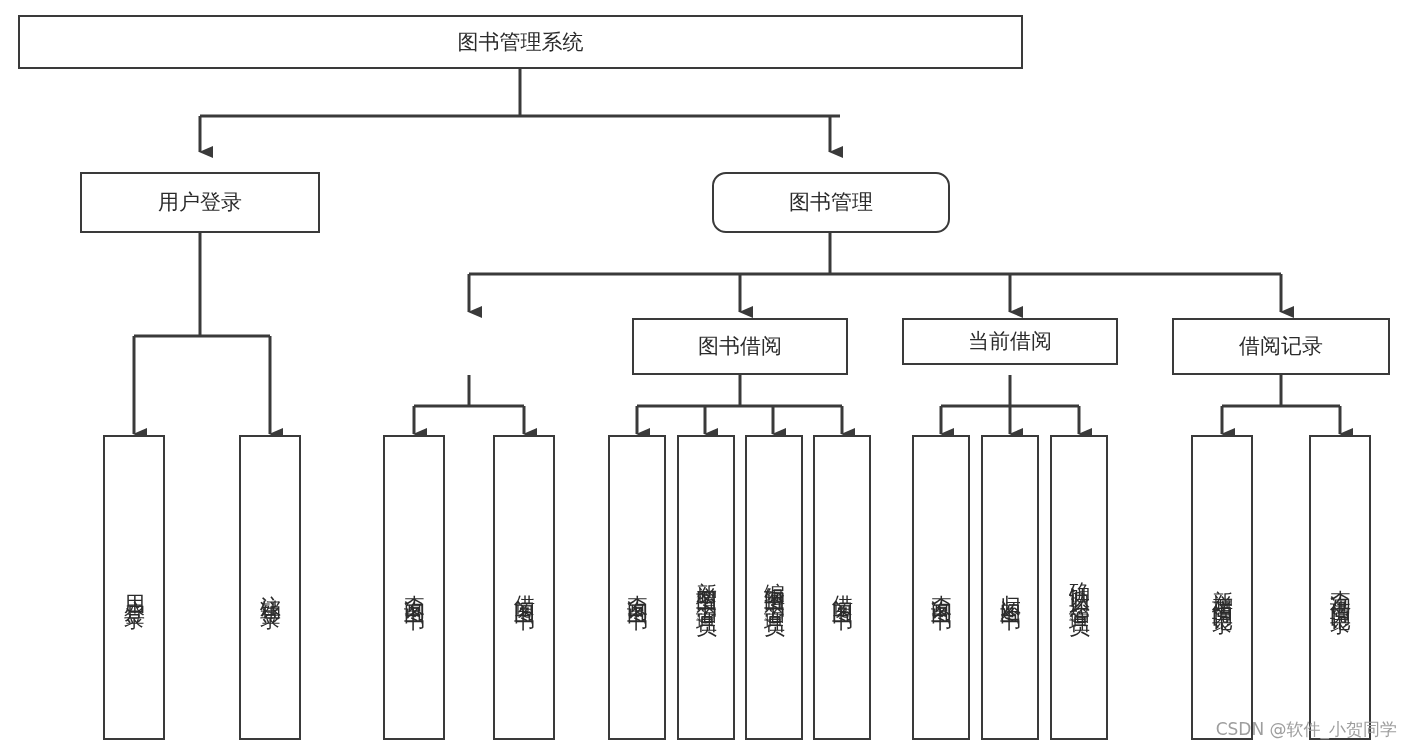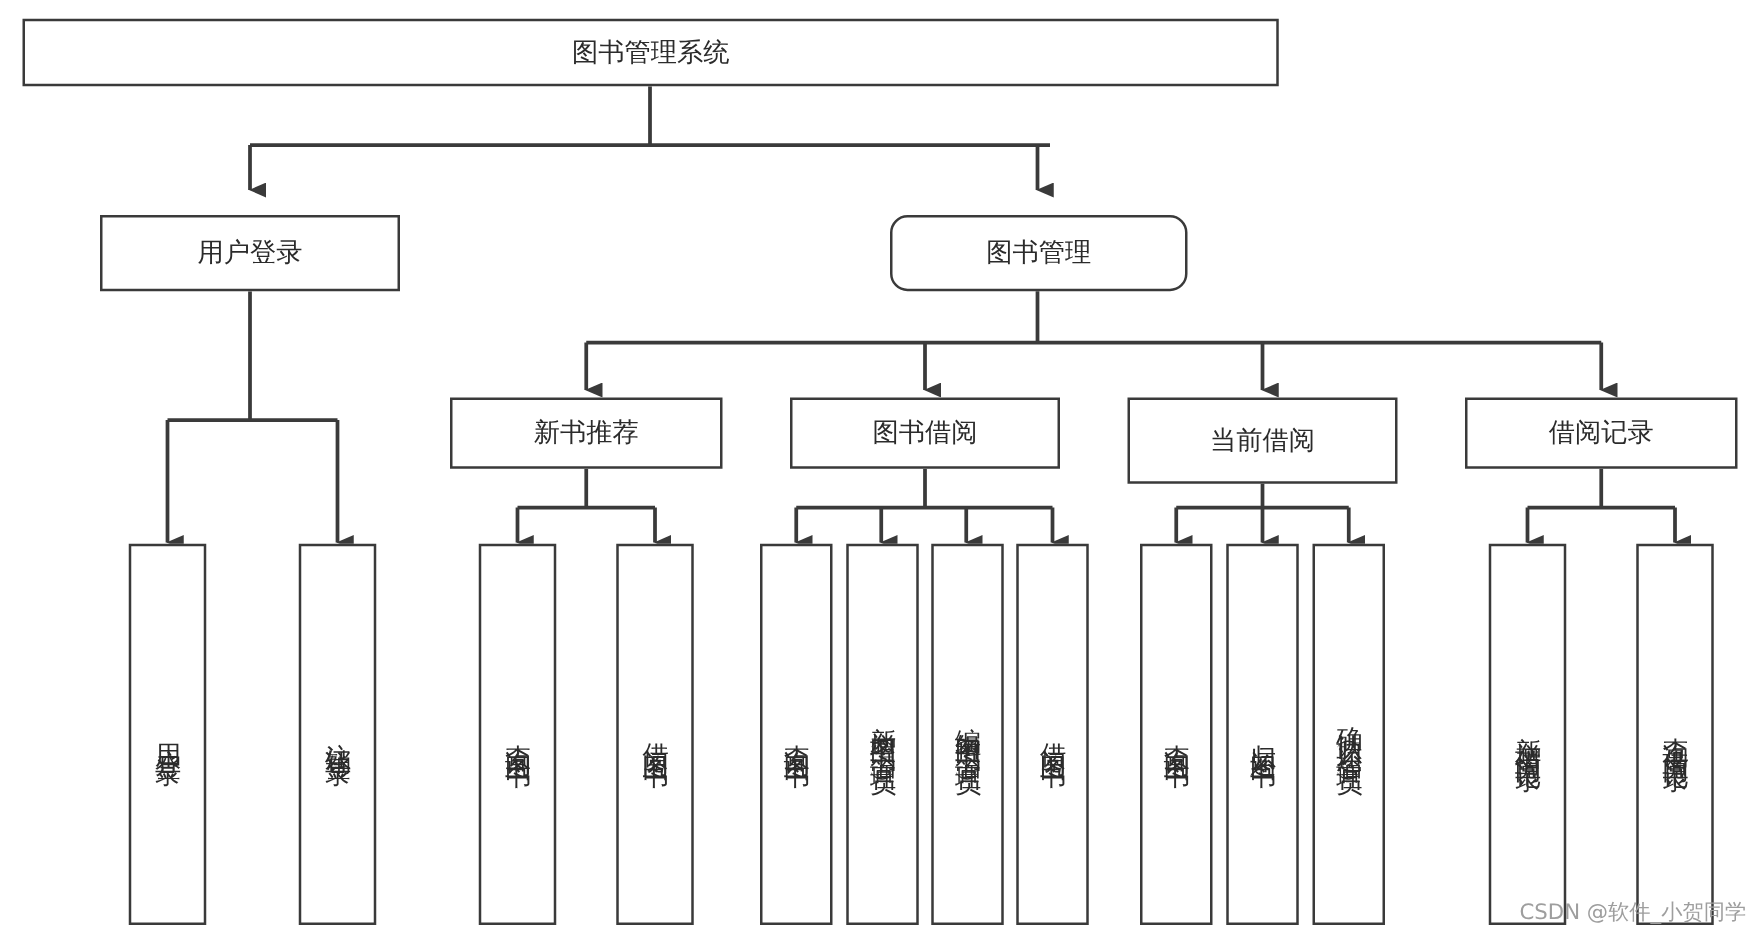--- a/index.html
+++ b/index.html
@@ -120,29 +120,26 @@
   </div>
 
   <div class="node h-node" style="left:80px; top:172px; width:240px; height:61px;">
     <span class="node-label">用户登录</span>
   </div>
 
   <div class="node h-node" style="left:712px; top:172px; width:238px; height:61px;border-radius:14px;">
     <span class="node-label">图书管理</span>
   </div>
 
-  <div class="node h-node" style="left:360px; top:318px; width:218px; height:57px;">
-    <span class="node-label">新书推荐</span>
-  </div>
 
   <div class="node h-node" style="left:632px; top:318px; width:216px; height:57px;">
     <span class="node-label">图书借阅</span>
   </div>
 
-  <div class="node h-node" style="left:902px; top:318px; width:216px; height:69px;">
+  <div class="node h-node" style="left:902px; top:318px; width:216px; height:47px;">
     <span class="node-label">当前借阅</span>
   </div>
 
   <div class="node h-node" style="left:1172px; top:318px; width:218px; height:57px;">
     <span class="node-label">借阅记录</span>
   </div>
 
   <div class="node v-node" style="left:103px; top:435px; width:62px; height:305px;">
     <span class="node-label">用户登录</span>
   </div>

